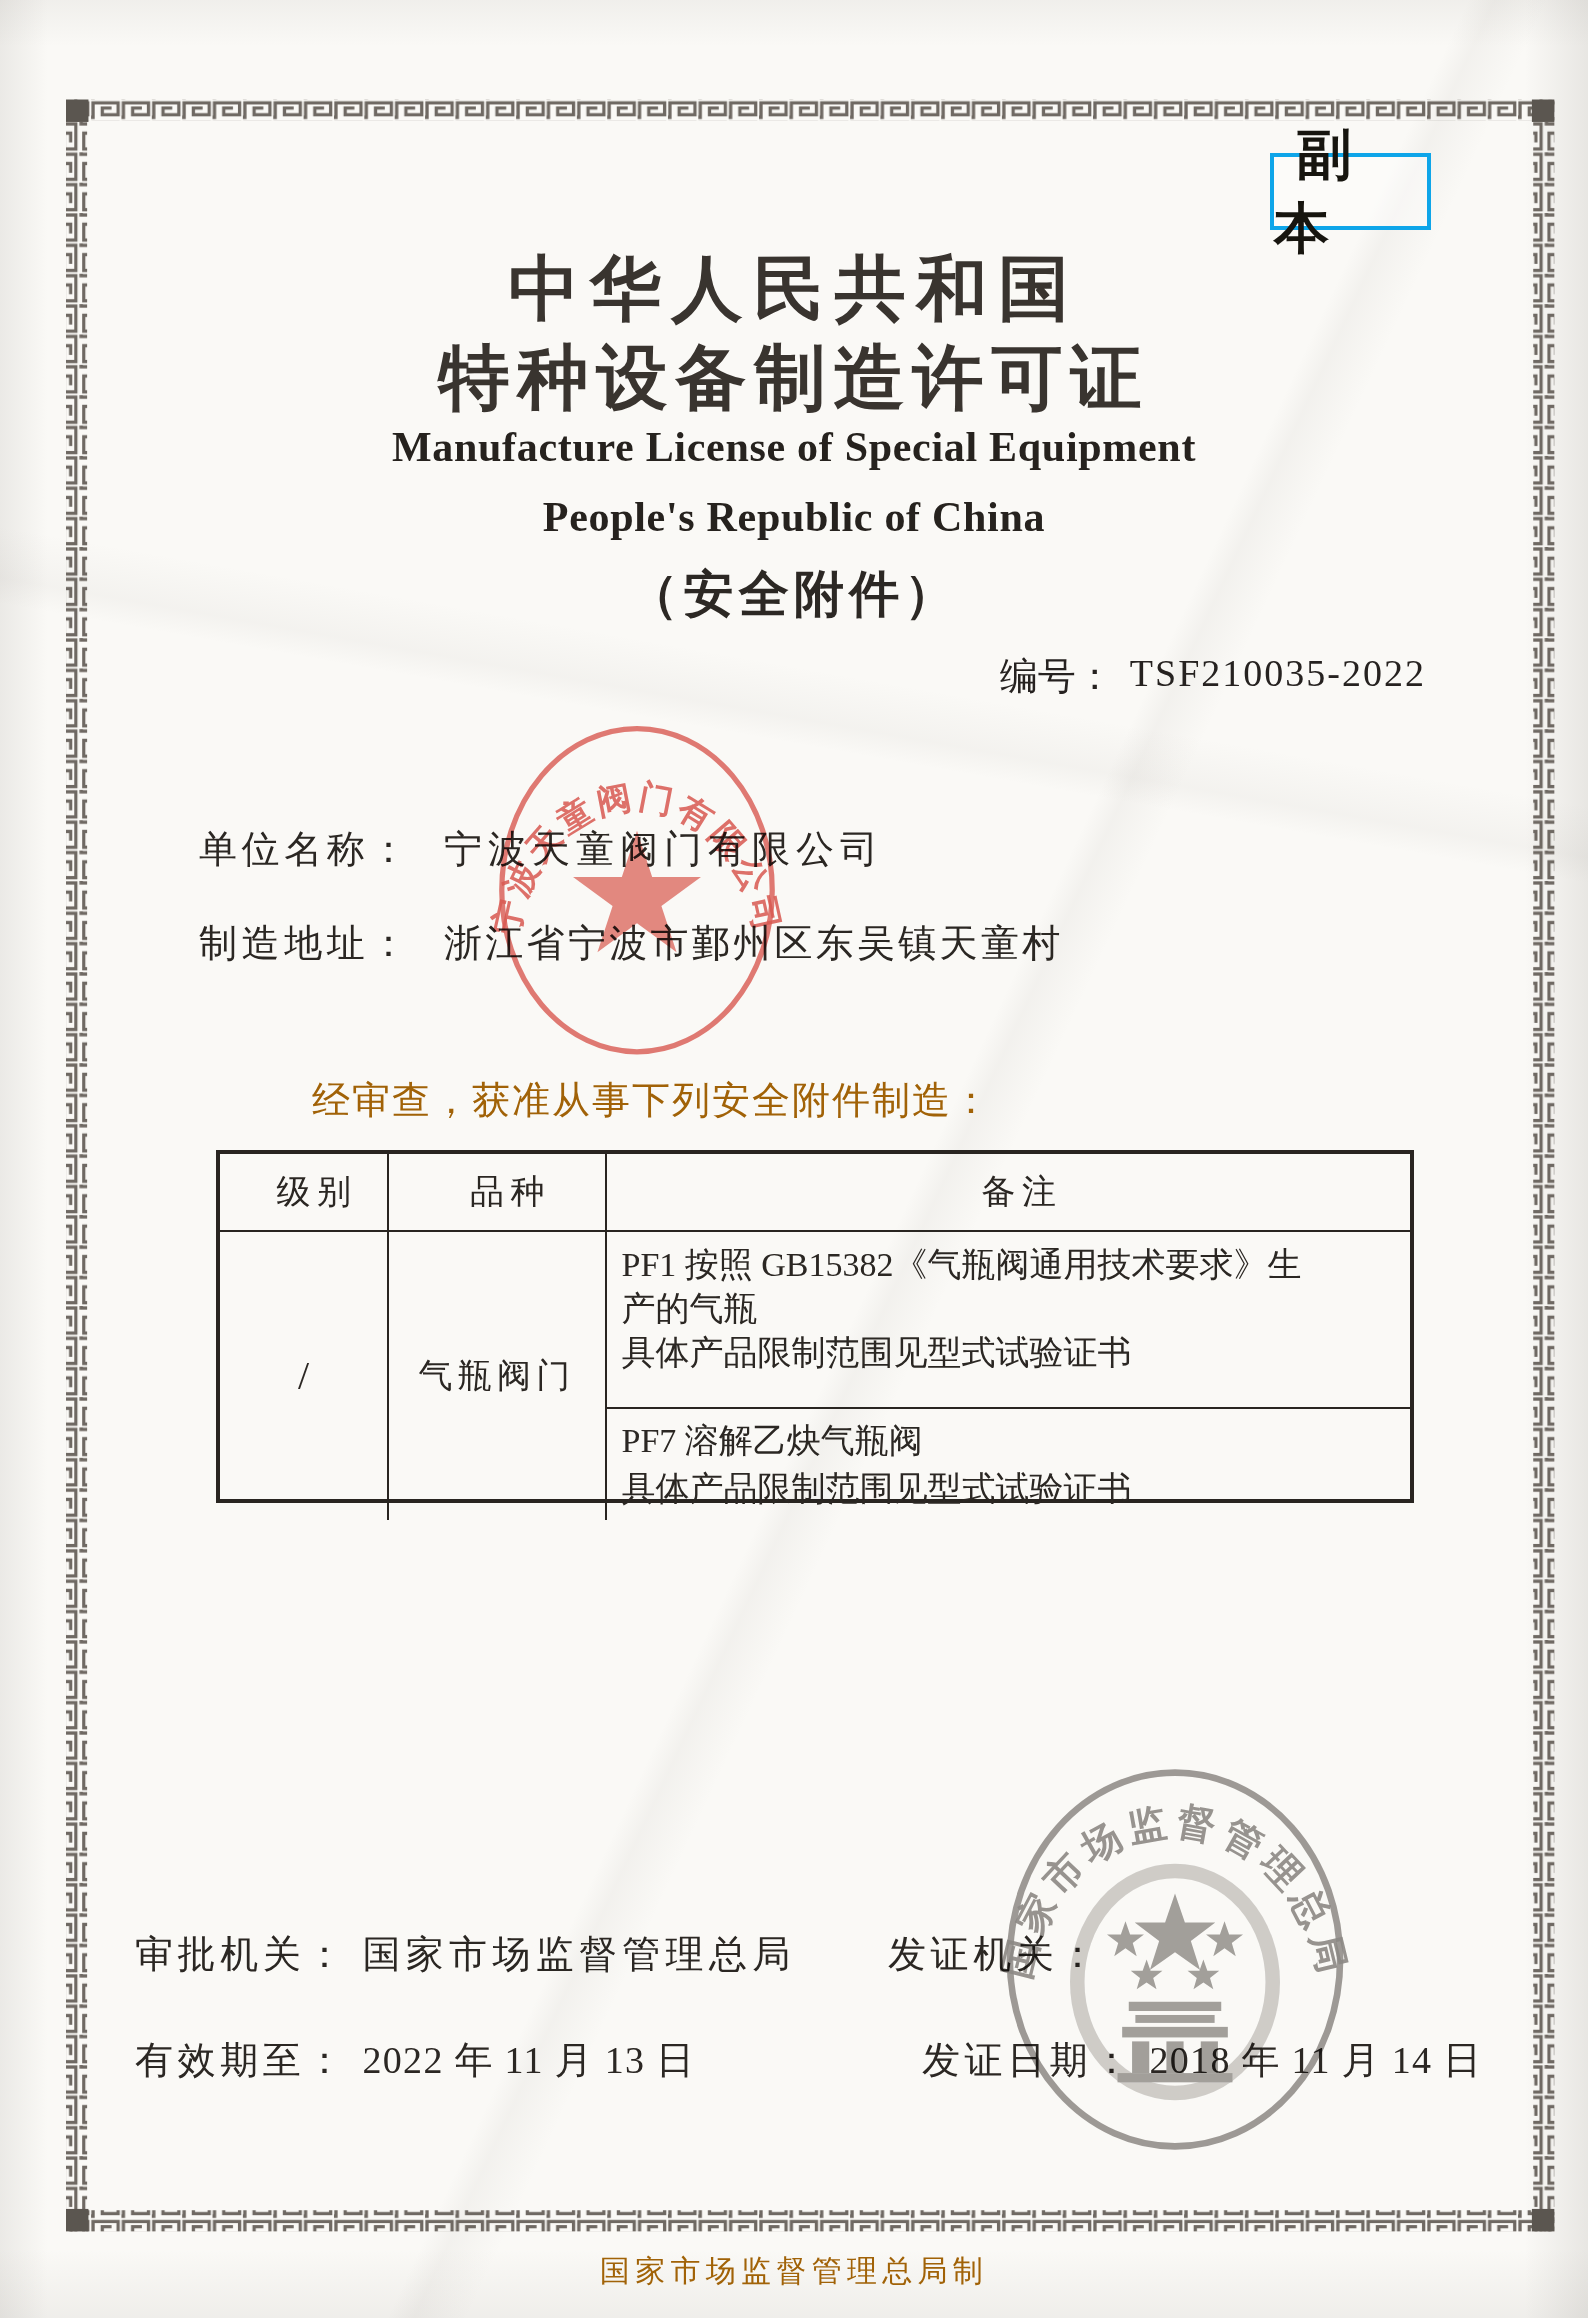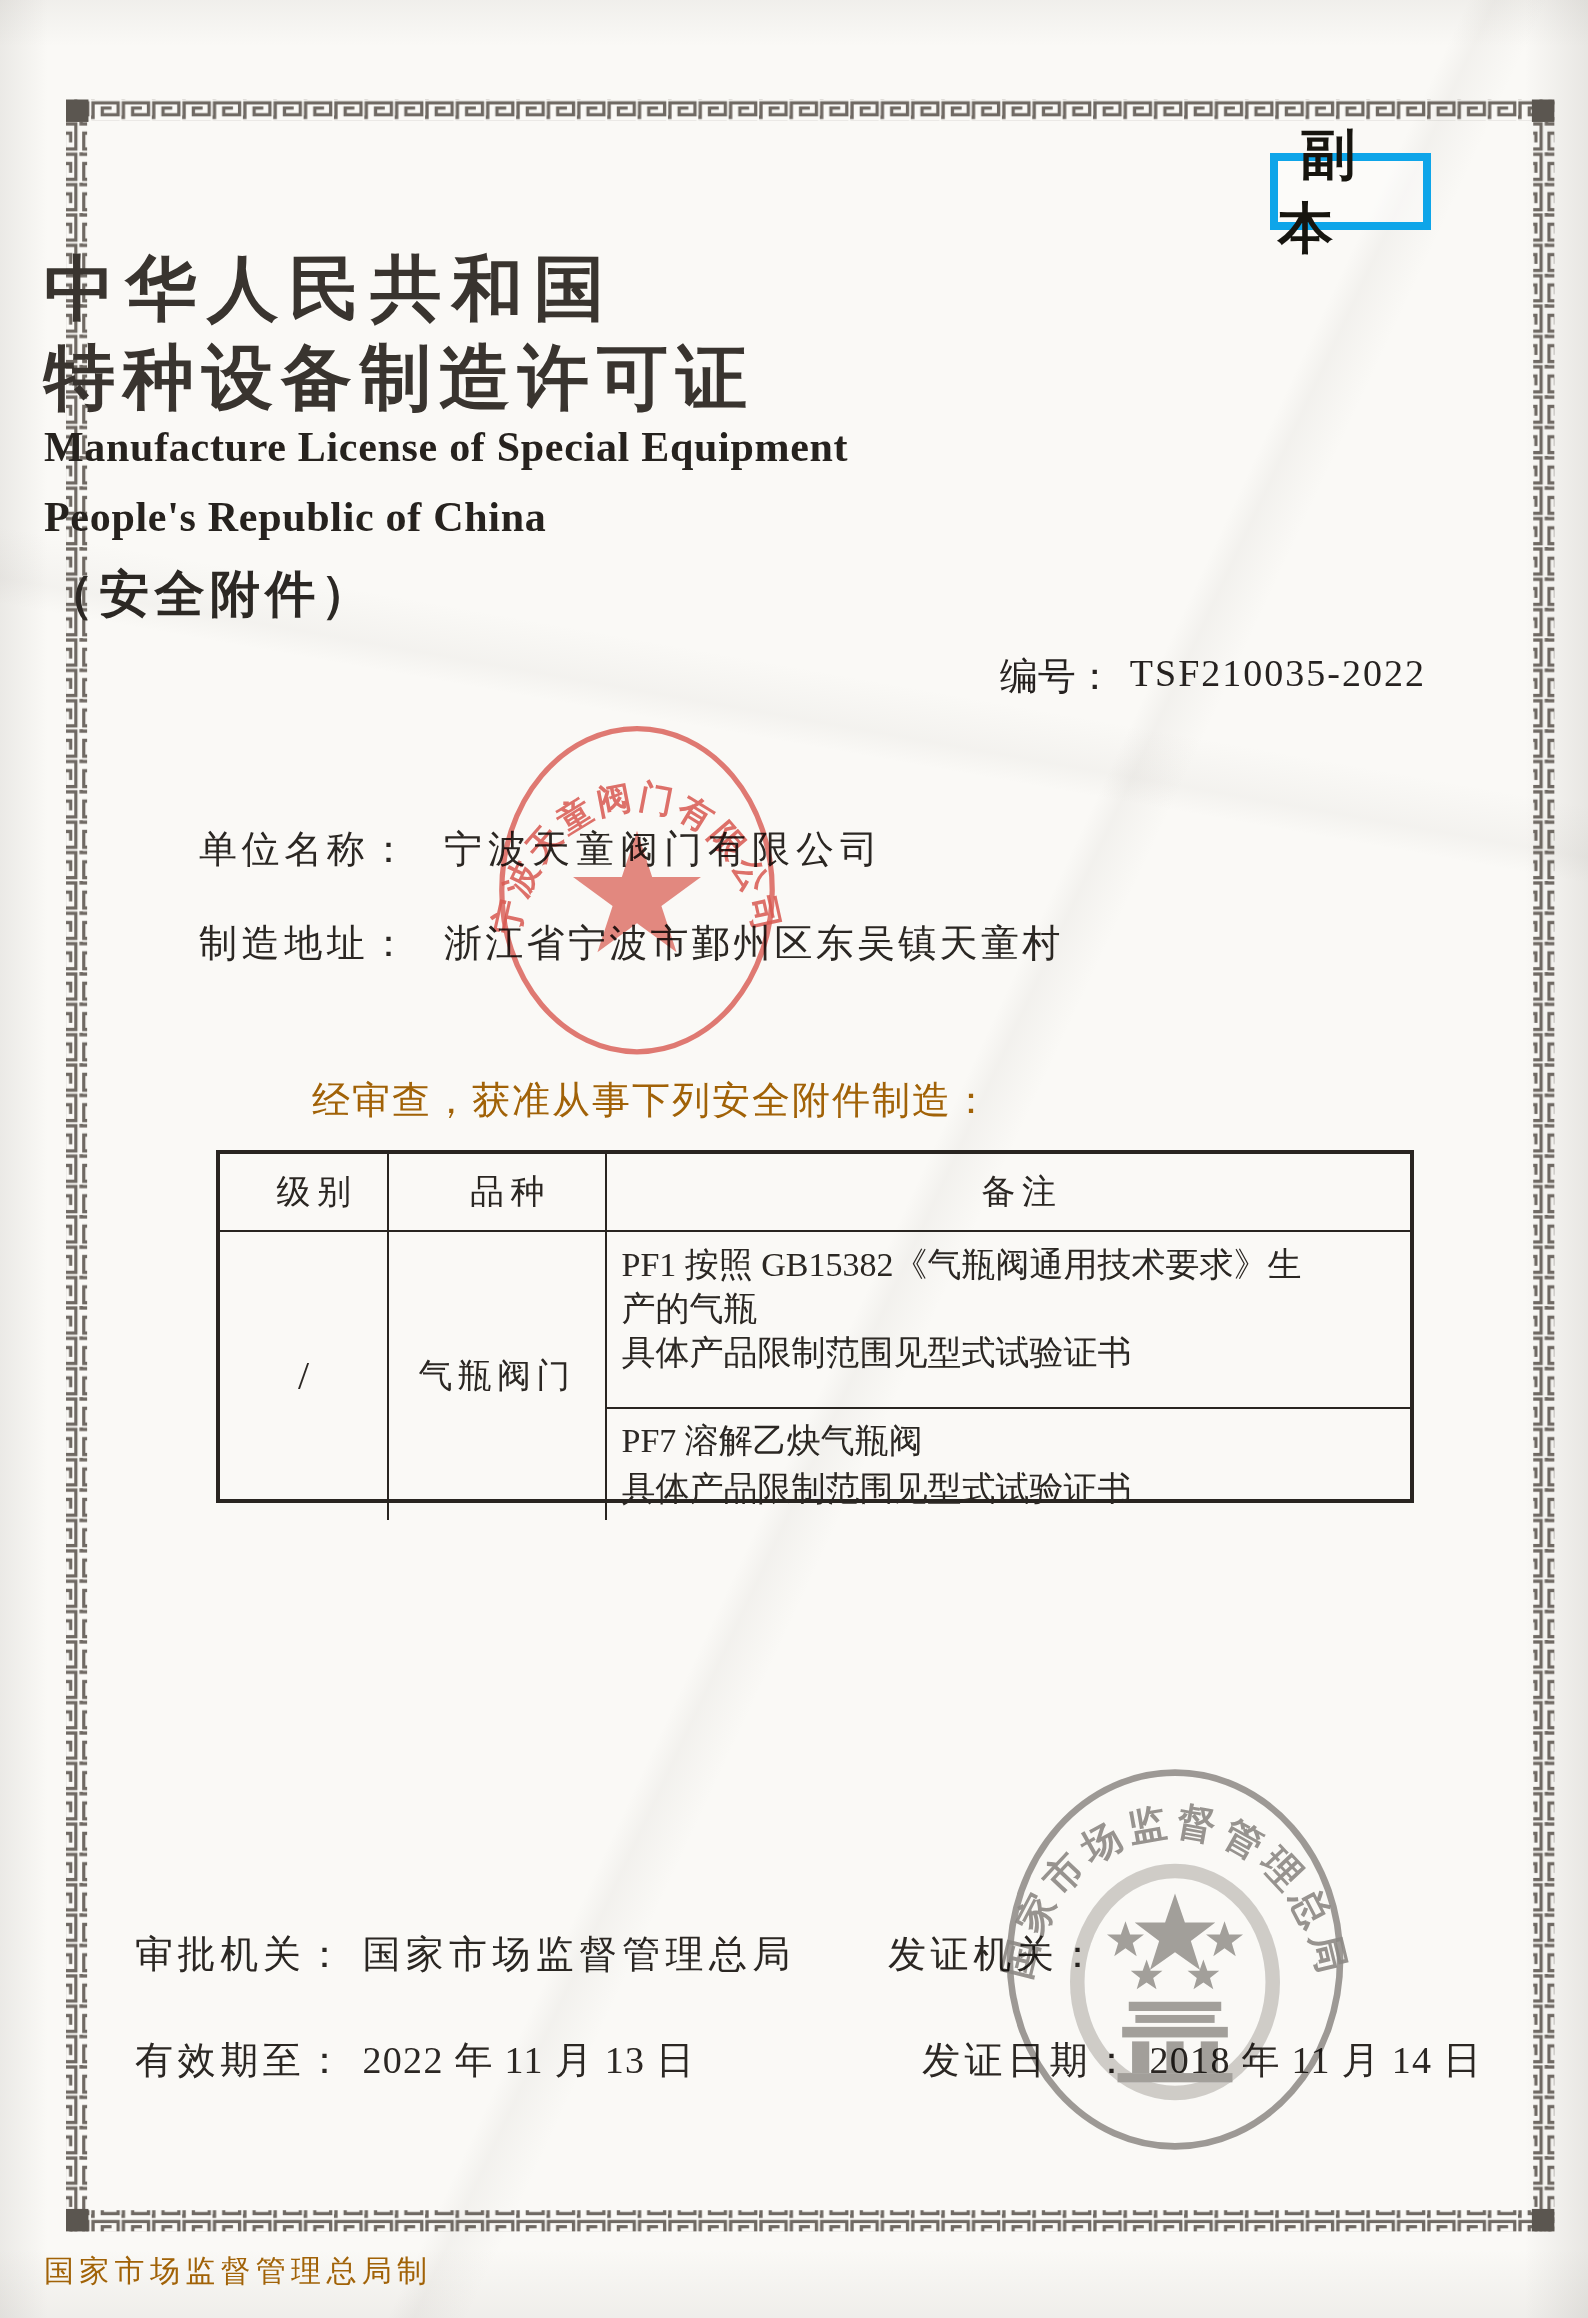--- a/index.html
+++ b/index.html
@@ -16,25 +16,25 @@
     content:"";position:absolute;inset:0;pointer-events:none;
     background:
       linear-gradient(90deg, rgba(100,95,88,.10), rgba(100,95,88,0) 3%),
       linear-gradient(270deg, rgba(100,95,88,.12), rgba(100,95,88,0) 4%),
       linear-gradient(180deg, rgba(110,104,96,.07), rgba(110,104,96,0) 2%),
       linear-gradient(0deg, rgba(110,104,96,.08), rgba(110,104,96,0) 3%),
       linear-gradient(115deg, rgba(0,0,0,0) 55%, rgba(120,112,104,.06) 56%, rgba(0,0,0,0) 58%),
       linear-gradient(10deg, rgba(0,0,0,0) 66%, rgba(120,112,104,.05) 67%, rgba(0,0,0,0) 69%);
   }
   .abs{position:absolute;}
-  .center-x{left:0;right:0;text-align:left;margin-left:44px;}
+  .center-x{left:0;right:0;text-align:center;}
 
   .copy-box{
     left:1270px;top:153px;width:161px;height:77px;
-    border:8px solid #0ea5e9;box-sizing:border-box;
+    border:4px solid #0ea5e9;box-sizing:border-box;
     display:flex;align-items:center;justify-content:center;
     font-family:"Liberation Serif", serif;font-weight:bold;
     font-size:55px;letter-spacing:22.4px;text-indent:22.4px;color:#17150f;
     background:rgba(255,255,255,.4);
   }
 
   .title-cn1{top:242px;font-family:"Liberation Sans", sans-serif;font-weight:bold;
     font-size:71px;letter-spacing:10.6px;color:#39342f;}
   .title-cn2{top:331px;font-family:"Liberation Sans", sans-serif;font-weight:bold;
     font-size:71px;letter-spacing:8px;color:#39342f;}

